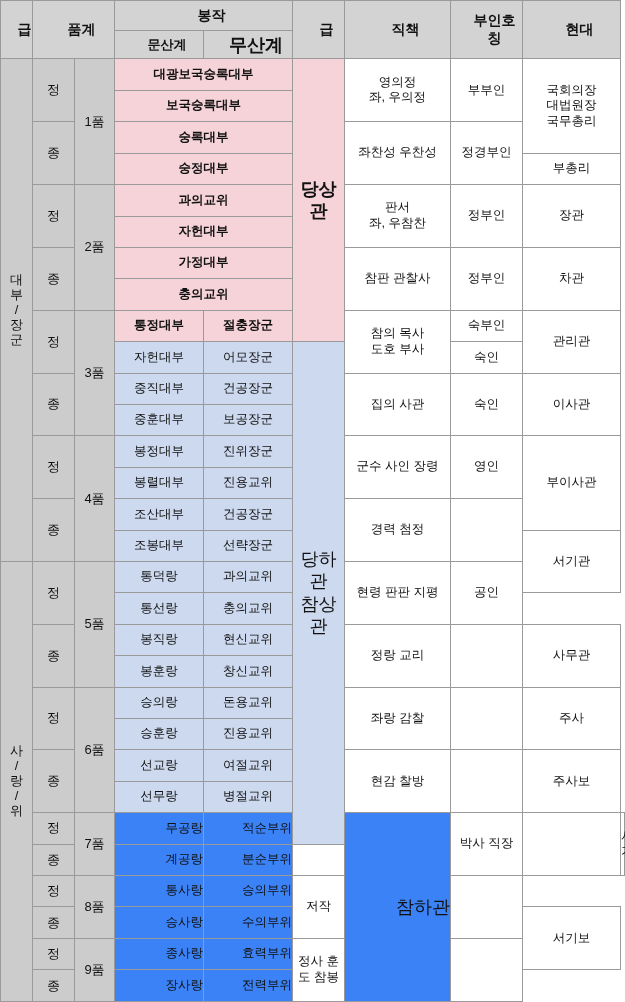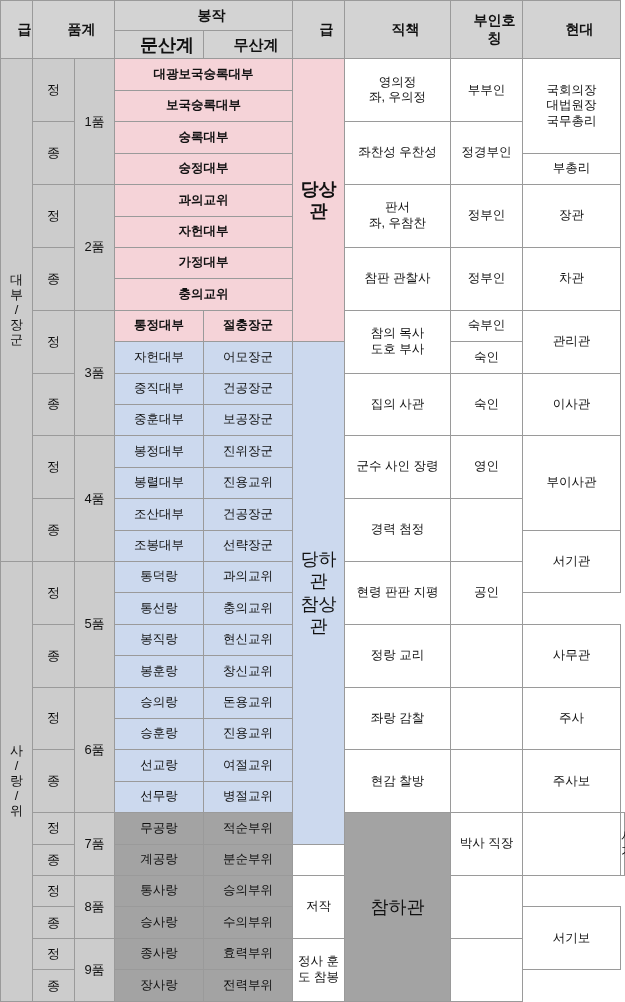--- a/index.html
+++ b/index.html
@@ -4,21 +4,21 @@
 <style>
   html,body{margin:0;padding:0;background:#ffffff;}
   body{font-family:"Liberation Sans","DejaVu Sans",sans-serif;}
   #sheet{width:625px;height:1002px;position:relative;overflow:hidden;}
   table{border-collapse:collapse;width:625px;height:1002px;table-layout:fixed;}
   td,th{border:1px solid #9a9a9a;text-align:center;vertical-align:middle;font-size:12.5px;color:#111;padding:0;line-height:1.25;}
   .hdr{background:#d3d3d3;font-weight:bold;font-size:14px;padding-left:16px;}
   .white{background:#ffffff;}
   .pink{background:#f5d3d8;font-weight:bold;}
   .blue{background:#ccd9ee;}
-  .green{background:#a3a3a3;}
+  .green{background:#3b82f6;text-align:right;}
   .bigcat{background:#cccccc;font-size:13px;letter-spacing:0px;}
   .vert{line-height:1.15;}
   .rank{background:#cccccc;font-size:13px;}
   .ttl{font-size:18px;}
   .nm{font-size:12.5px;}
 </style>
 </head>
 <body>
 
 <div id="sheet">
@@ -39,22 +39,22 @@
         <tr style="height:28px">
     <th class="hdr" rowspan="2">급</th>
     <th class="hdr" colspan="2" rowspan="2">품계</th>
     <th class="hdr" colspan="2">봉작</th>
     <th class="hdr" rowspan="2">급</th>
     <th class="hdr" rowspan="2">직책</th>
     <th class="hdr" rowspan="2">부인호칭</th>
     <th class="hdr" rowspan="2">현대</th>
   </tr>
   <tr style="height:26px">
-    <th class="hdr" style="font-size:18px">문산계</th>
-    <th class="hdr" style="font-size:15px">무산계</th>
+    <th class="hdr" style="font-size:13px">문산계</th>
+    <th class="hdr" style="font-size:18px">무산계</th>
   </tr>
 
   <tr style="height:29px">
     <td class="bigcat" rowspan="16">
       <div class="vert">대<br>부<br>/<br>장<br>군</div>
     </td>
     <td class="rank" rowspan="2">정</td>
     <td class="rank" rowspan="4">1품</td>
     <td class="pink nm" colspan="2">대광보국숭록대부</td>
     <td class="pink ttl" rowspan="9">당상관</td>

